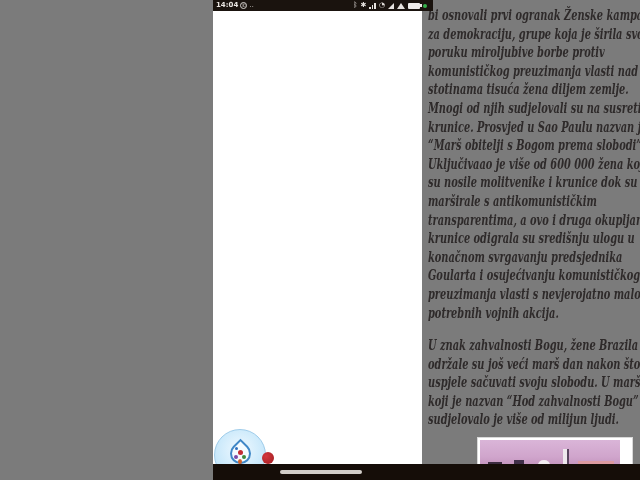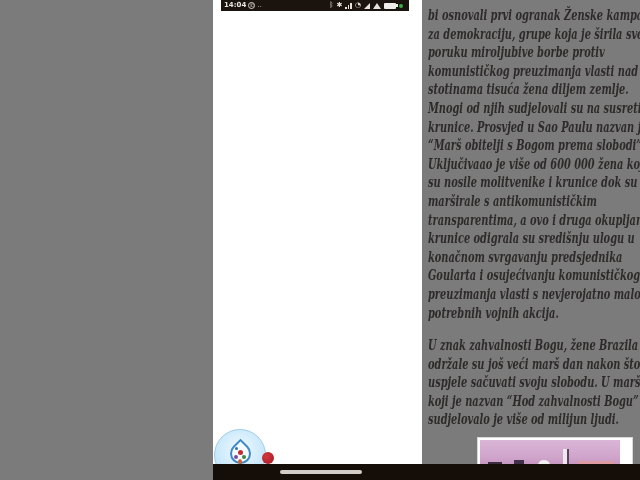--- a/index.html
+++ b/index.html
@@ -1,21 +1,21 @@
 <!DOCTYPE html>
 <html><head>
 <meta charset="utf-8">
 <style>
   html,body{margin:0;padding:0;background:#444;}
   .frame{position:relative;width:640px;height:480px;background:#7b7b7b;overflow:hidden;
          font-family:"DejaVu Sans",sans-serif;}
   
   .page{position:absolute;left:213px;top:0;width:209px;height:480px;background:#ffffff;}
   
-  .status-bar{position:absolute;left:221px;top:0;width:188px;height:11px;background:#1a130e;
+  .status-bar{position:absolute;left:213px;top:0;width:220px;height:11px;background:#1a130e;
               z-index:40;display:flex;align-items:center;justify-content:space-between;
               padding:0 6px 0 3px;box-sizing:border-box;}
   .sb-left{display:flex;align-items:center;gap:2px;}
   .sb-time{color:#e9e5e1;font-size:7px;font-weight:bold;line-height:11px;}
   .sb-wa{width:7px;height:7px;border:1px solid #d8d4d0;border-radius:50%;color:#d8d4d0;
          font-size:5px;line-height:5px;text-align:center;box-sizing:border-box;overflow:hidden;}
   .sb-dots{color:#d8d4d0;font-size:7px;line-height:7px;}
   .sb-right{display:flex;align-items:center;gap:3px;}
   .sb-glyph{color:#e6e2de;font-size:7px;line-height:9px;}
   .bars{display:flex;align-items:flex-end;gap:1px;height:6px;}

